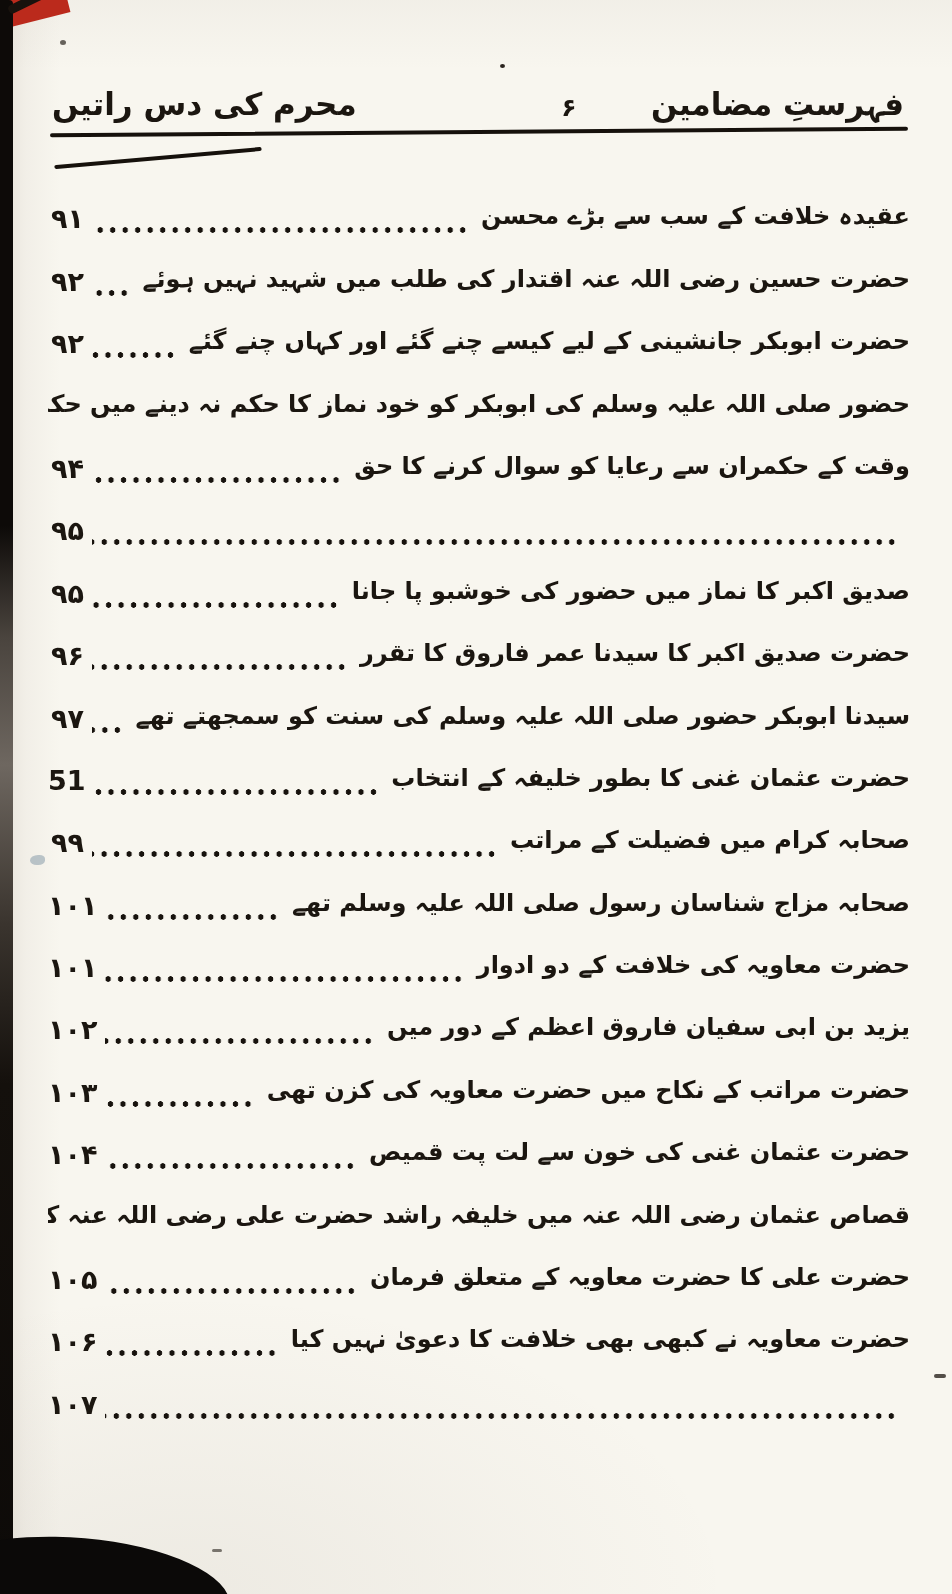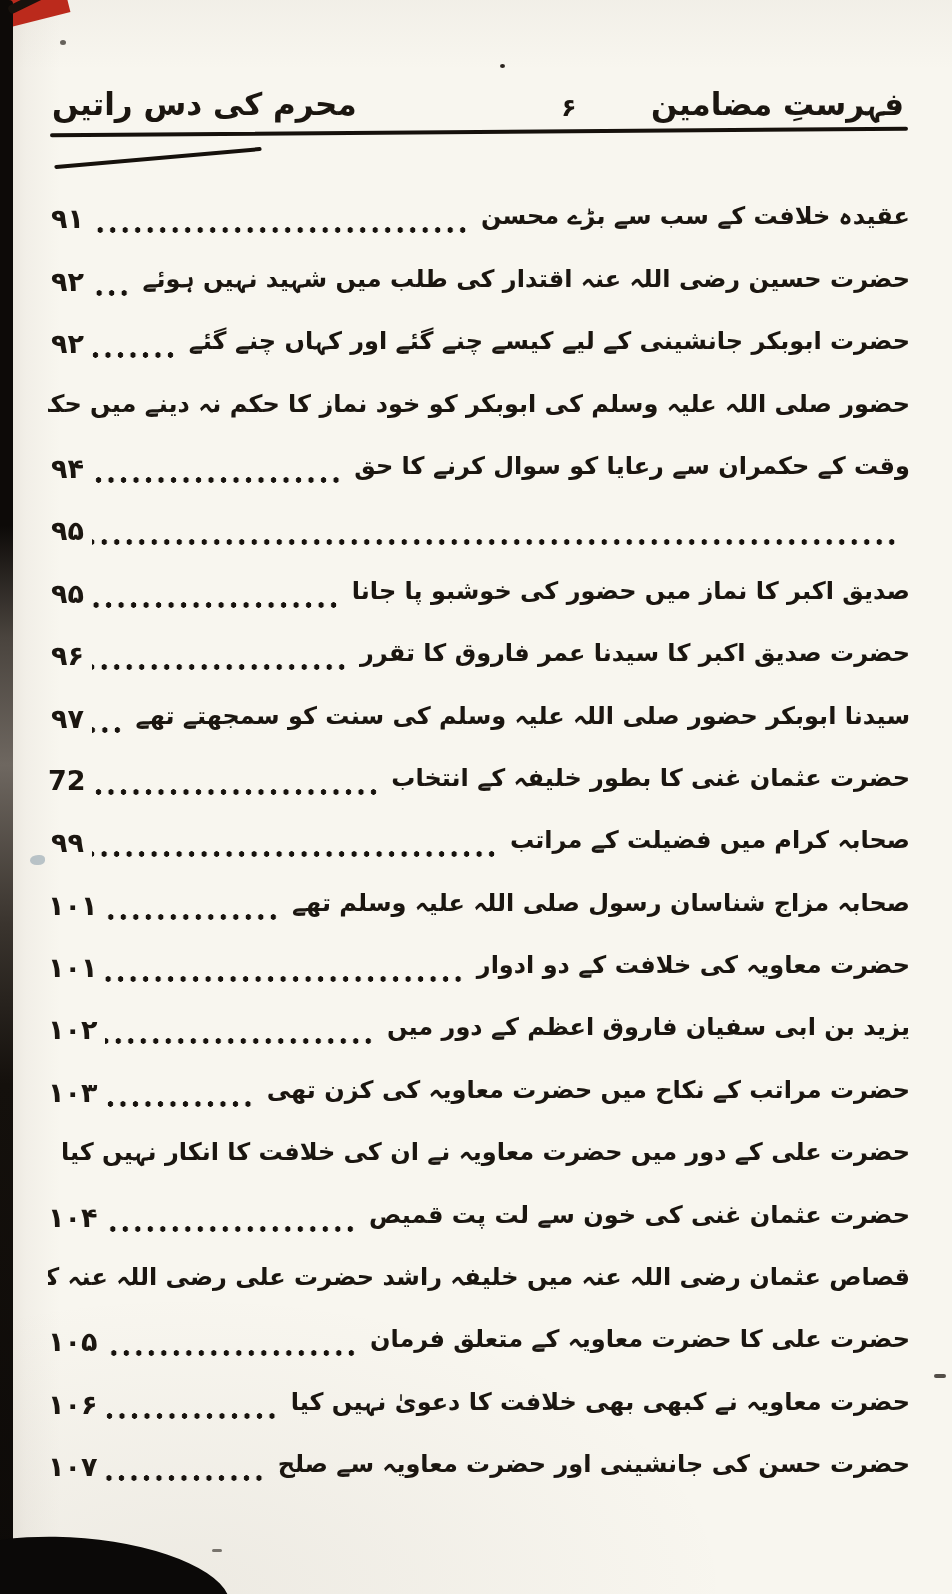--- a/index.html
+++ b/index.html
@@ -208,21 +208,21 @@
       <span class="entry-page">۹۶</span>
     </div>
     <div class="entry">
       <span class="entry-title">سیدنا ابوبکر حضور صلی اللہ علیہ وسلم کی سنت کو سمجھتے تھے</span>
       <span class="leader"></span>
       <span class="entry-page">۹۷</span>
     </div>
     <div class="entry">
       <span class="entry-title">حضرت عثمان غنی کا بطور خلیفہ کے انتخاب</span>
       <span class="leader"></span>
-      <span class="entry-page">72</span>
+      <span class="entry-page">51</span>
     </div>
     <div class="entry">
       <span class="entry-title">صحابہ کرام میں فضیلت کے مراتب</span>
       <span class="leader"></span>
       <span class="entry-page">۹۹</span>
     </div>
     <div class="entry">
       <span class="entry-title">صحابہ مزاج شناسان رسول صلی اللہ علیہ وسلم تھے</span>
       <span class="leader"></span>
       <span class="entry-page">۱۰۱</span>
@@ -236,43 +236,37 @@
       <span class="entry-title">یزید بن ابی سفیان فاروق اعظم کے دور میں</span>
       <span class="leader"></span>
       <span class="entry-page">۱۰۲</span>
     </div>
     <div class="entry">
       <span class="entry-title">حضرت مراتب کے نکاح میں حضرت معاویہ کی کزن تھی</span>
       <span class="leader"></span>
       <span class="entry-page">۱۰۳</span>
     </div>
     <div class="entry">
-      <span class="entry-title">حضرت علی کے دور میں حضرت معاویہ نے ان کی خلافت کا انکار نہیں کیا</span>
-      <span class="leader"></span>
-
-    </div>
-    <div class="entry">
       <span class="entry-title">حضرت عثمان غنی کی خون سے لت پت قمیص</span>
       <span class="leader"></span>
       <span class="entry-page">۱۰۴</span>
     </div>
     <div class="entry">
       <span class="entry-title">قصاص عثمان رضی اللہ عنہ میں خلیفہ راشد حضرت علی رضی اللہ عنہ کا موقف</span>
 
     </div>
     <div class="entry">
       <span class="entry-title">حضرت علی کا حضرت معاویہ کے متعلق فرمان</span>
       <span class="leader"></span>
       <span class="entry-page">۱۰۵</span>
     </div>
     <div class="entry">
       <span class="entry-title">حضرت معاویہ نے کبھی بھی خلافت کا دعویٰ نہیں کیا</span>
       <span class="leader"></span>
       <span class="entry-page">۱۰۶</span>
     </div>
     <div class="entry">
-      <span class="entry-title">حضرت حسن کی جانشینی اور حضرت معاویہ سے صلح</span>
       <span class="leader"></span>
       <span class="entry-page">۱۰۷</span>
     </div>
 
   </div>
 </div>
 
 </body></html>

